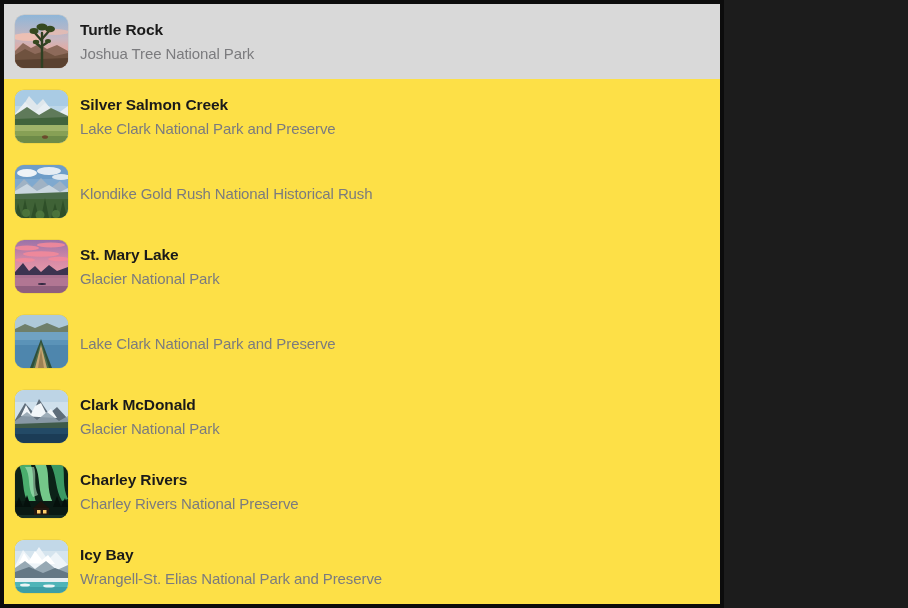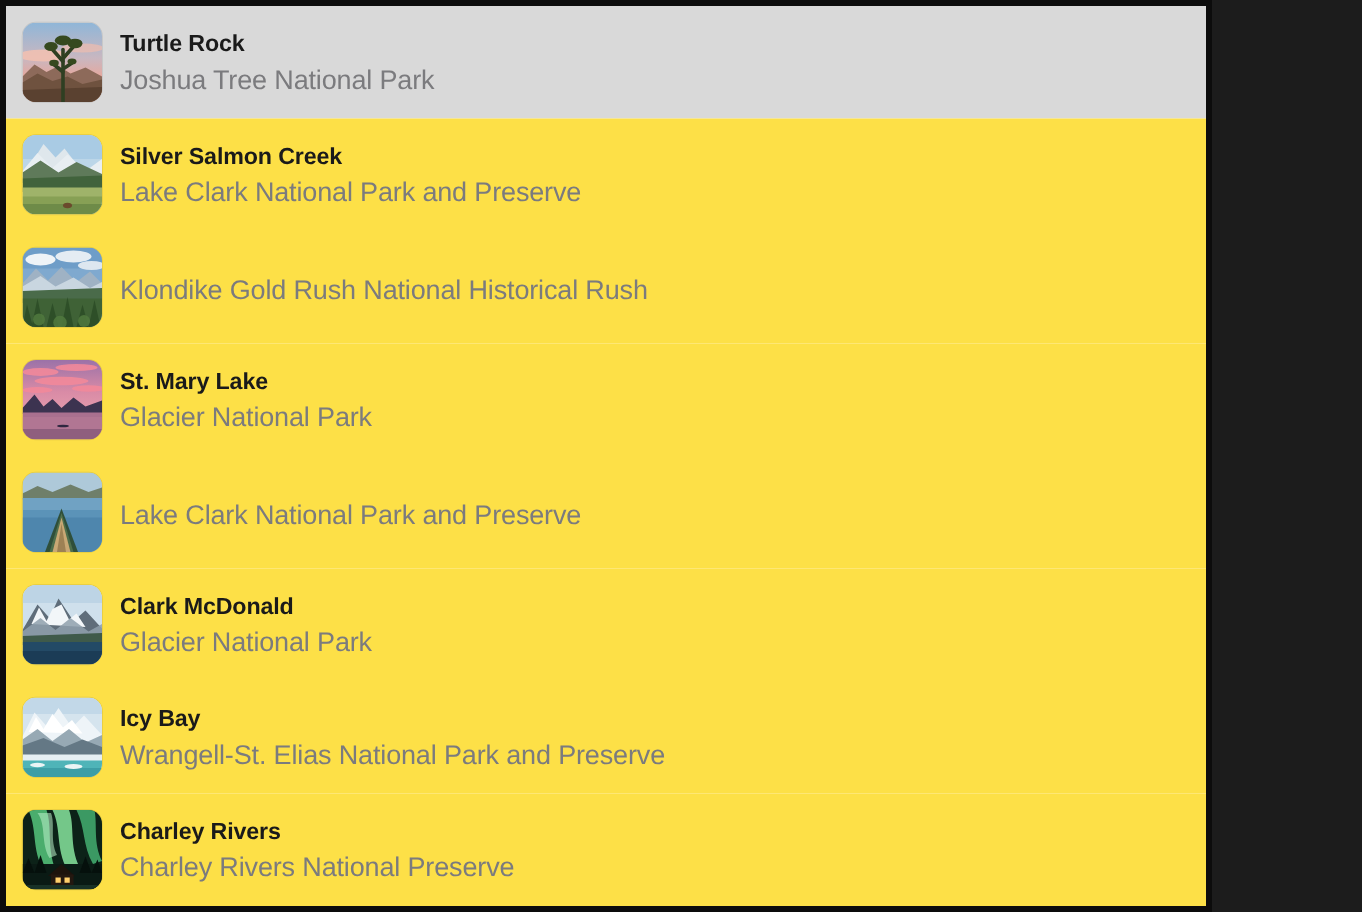--- a/index.html
+++ b/index.html
@@ -11,21 +11,21 @@
     width: 908px;
     height: 608px;
     overflow: hidden;
     font-family: "Liberation Sans", sans-serif;
     -webkit-font-smoothing: antialiased;
   }
 
   #window-frame {
     position: absolute;
     left: 0; top: 0;
-    width: 808px;
+    width: 724px;
     height: 608px;
     box-sizing: border-box;
     border: 4px solid #0c0c0c;
     background: #ffffff;
     overflow: hidden;
   }
 
   #place-list {
     position: absolute;
     left: 0;
@@ -73,21 +73,21 @@
   .row-title {
     font-size: 15.5px;
     font-weight: bold;
     color: #1a1a1a;
     letter-spacing: -0.1px;
     line-height: 20px;
     white-space: nowrap;
   }
 
   .row-subtitle {
-    font-size: 18px;
+    font-size: 15px;
     font-weight: normal;
     color: #7b7b7e;
     letter-spacing: -0.1px;
     line-height: 21px;
     margin-top: 3px;
     white-space: nowrap;
   }
 
   .star-slot {
     flex: 0 0 auto;
@@ -289,20 +289,54 @@
         </div>
         <div class="star-slot is-empty">
           <svg width="20" height="20" viewBox="0 0 20 20" aria-hidden="true">
      <path d="M10 1.3 L12.6 6.9 L18.7 7.7 L14.2 11.9 L15.4 18 L10 15 L4.6 18 L5.8 11.9 L1.3 7.7 L7.4 6.9 Z" fill="#ffc505"></path>
    </svg>
         </div>
       </div>
       <div class="place-row">
         <div class="thumb">
     <svg viewBox="0 0 53 53" preserveAspectRatio="none">
+      <rect width="53" height="53" fill="#0c2218"></rect>
+      <g opacity="0.95">
+        <path d="M4 0 C10 14, 6 26, 14 40 L22 40 C16 24, 20 12, 16 0 Z" fill="#5fd98a" opacity="0.8"></path>
+        <path d="M20 0 C26 12, 22 26, 30 40 L38 38 C31 24, 35 10, 31 0 Z" fill="#8ef0a6" opacity="0.85"></path>
+        <path d="M36 0 C42 12, 40 24, 47 36 L53 34 C47 22, 50 10, 48 0 Z" fill="#4fcb82" opacity="0.75"></path>
+        <path d="M10 2 C16 10, 12 22, 18 32 L23 30 C18 20, 22 10, 19 2 Z" fill="#c8ffd6" opacity="0.55"></path>
+      </g>
+      <rect y="36" width="53" height="17" fill="#0a1a14"></rect>
+      <g fill="#05100c">
+        <path d="M0 42 L4 32 L8 42 Z"></path>
+              <path d="M8 42 L12 30 L16 42 Z"></path>
+        <path d="M38 42 L42 31 L46 42 Z"></path>
+              <path d="M46 42 L50 33 L53 42 Z"></path>
+      </g>
+      <path d="M17 44 L26 36 L35 44 Z" fill="#1d130c"></path>
+      <rect x="19" y="43" width="15" height="8" fill="#241810"></rect>
+      <rect x="22" y="45" width="3.5" height="3.5" fill="#ffcf6b"></rect>
+      <rect x="28" y="45" width="3.5" height="3.5" fill="#ffcf6b"></rect>
+      <rect y="50" width="53" height="3" fill="#183127"></rect>
+    </svg>
+        </div>
+        <div class="row-text">
+          <div class="row-title">Charley Rivers</div>
+          <div class="row-subtitle">Charley Rivers National Preserve</div>
+        </div>
+        <div class="star-slot is-empty">
+          <svg width="20" height="20" viewBox="0 0 20 20" aria-hidden="true">
+     <path d="M10 1.3 L12.6 6.9 L18.7 7.7 L14.2 11.9 L15.4 18 L10 15 L4.6 18 L5.8 11.9 L1.3 7.7 L7.4 6.9 Z" fill="#ffc505"></path>
+   </svg>
+        </div>
+      </div>
+      <div class="place-row">
+        <div class="thumb">
+    <svg viewBox="0 0 53 53" preserveAspectRatio="none">
       <rect width="53" height="53" fill="#d5e4ee"></rect>
       <rect width="53" height="11" fill="#c2d8e8"></rect>
       <path d="M0 26 L8 10 L16 19 L24 7 L33 20 L41 12 L53 25 L53 32 L0 32 Z" fill="#eef4f8"></path>
       <path d="M4 23 L9 13 L14 21 L20 11 L27 20 L33 15 L40 24 Z" fill="#ffffff"></path>
       <path d="M0 28 L10 21 L20 29 L31 21 L42 30 L53 25 L53 36 L0 36 Z" fill="#97a9b4"></path>
       <path d="M0 32 L14 27 L28 33 L40 28 L53 33 L53 40 L0 40 Z" fill="#647885"></path>
       <rect y="38" width="53" height="6" fill="#e6eff3"></rect>
       <rect y="42" width="53" height="11" fill="#4fb4b8"></rect>
       <rect y="47" width="53" height="6" fill="#3d9ea6"></rect>
       <g fill="#eaf4f5">
@@ -314,48 +348,14 @@
         <div class="row-text">
           <div class="row-title">Icy Bay</div>
           <div class="row-subtitle">Wrangell-St. Elias National Park and Preserve</div>
         </div>
         <div class="star-slot is-empty">
           <svg width="20" height="20" viewBox="0 0 20 20" aria-hidden="true">
      <path d="M10 1.3 L12.6 6.9 L18.7 7.7 L14.2 11.9 L15.4 18 L10 15 L4.6 18 L5.8 11.9 L1.3 7.7 L7.4 6.9 Z" fill="#ffc505"></path>
    </svg>
         </div>
       </div>
-      <div class="place-row">
-        <div class="thumb">
-    <svg viewBox="0 0 53 53" preserveAspectRatio="none">
-      <rect width="53" height="53" fill="#0c2218"></rect>
-      <g opacity="0.95">
-        <path d="M4 0 C10 14, 6 26, 14 40 L22 40 C16 24, 20 12, 16 0 Z" fill="#5fd98a" opacity="0.8"></path>
-        <path d="M20 0 C26 12, 22 26, 30 40 L38 38 C31 24, 35 10, 31 0 Z" fill="#8ef0a6" opacity="0.85"></path>
-        <path d="M36 0 C42 12, 40 24, 47 36 L53 34 C47 22, 50 10, 48 0 Z" fill="#4fcb82" opacity="0.75"></path>
-        <path d="M10 2 C16 10, 12 22, 18 32 L23 30 C18 20, 22 10, 19 2 Z" fill="#c8ffd6" opacity="0.55"></path>
-      </g>
-      <rect y="36" width="53" height="17" fill="#0a1a14"></rect>
-      <g fill="#05100c">
-        <path d="M0 42 L4 32 L8 42 Z"></path>
-              <path d="M8 42 L12 30 L16 42 Z"></path>
-        <path d="M38 42 L42 31 L46 42 Z"></path>
-              <path d="M46 42 L50 33 L53 42 Z"></path>
-      </g>
-      <path d="M17 44 L26 36 L35 44 Z" fill="#1d130c"></path>
-      <rect x="19" y="43" width="15" height="8" fill="#241810"></rect>
-      <rect x="22" y="45" width="3.5" height="3.5" fill="#ffcf6b"></rect>
-      <rect x="28" y="45" width="3.5" height="3.5" fill="#ffcf6b"></rect>
-      <rect y="50" width="53" height="3" fill="#183127"></rect>
-    </svg>
-        </div>
-        <div class="row-text">
-          <div class="row-title">Charley Rivers</div>
-          <div class="row-subtitle">Charley Rivers National Preserve</div>
-        </div>
-        <div class="star-slot is-empty">
-          <svg width="20" height="20" viewBox="0 0 20 20" aria-hidden="true">
-     <path d="M10 1.3 L12.6 6.9 L18.7 7.7 L14.2 11.9 L15.4 18 L10 15 L4.6 18 L5.8 11.9 L1.3 7.7 L7.4 6.9 Z" fill="#ffc505"></path>
-   </svg>
-        </div>
-      </div>
     </div>
 </div>
 
 </body></html>

